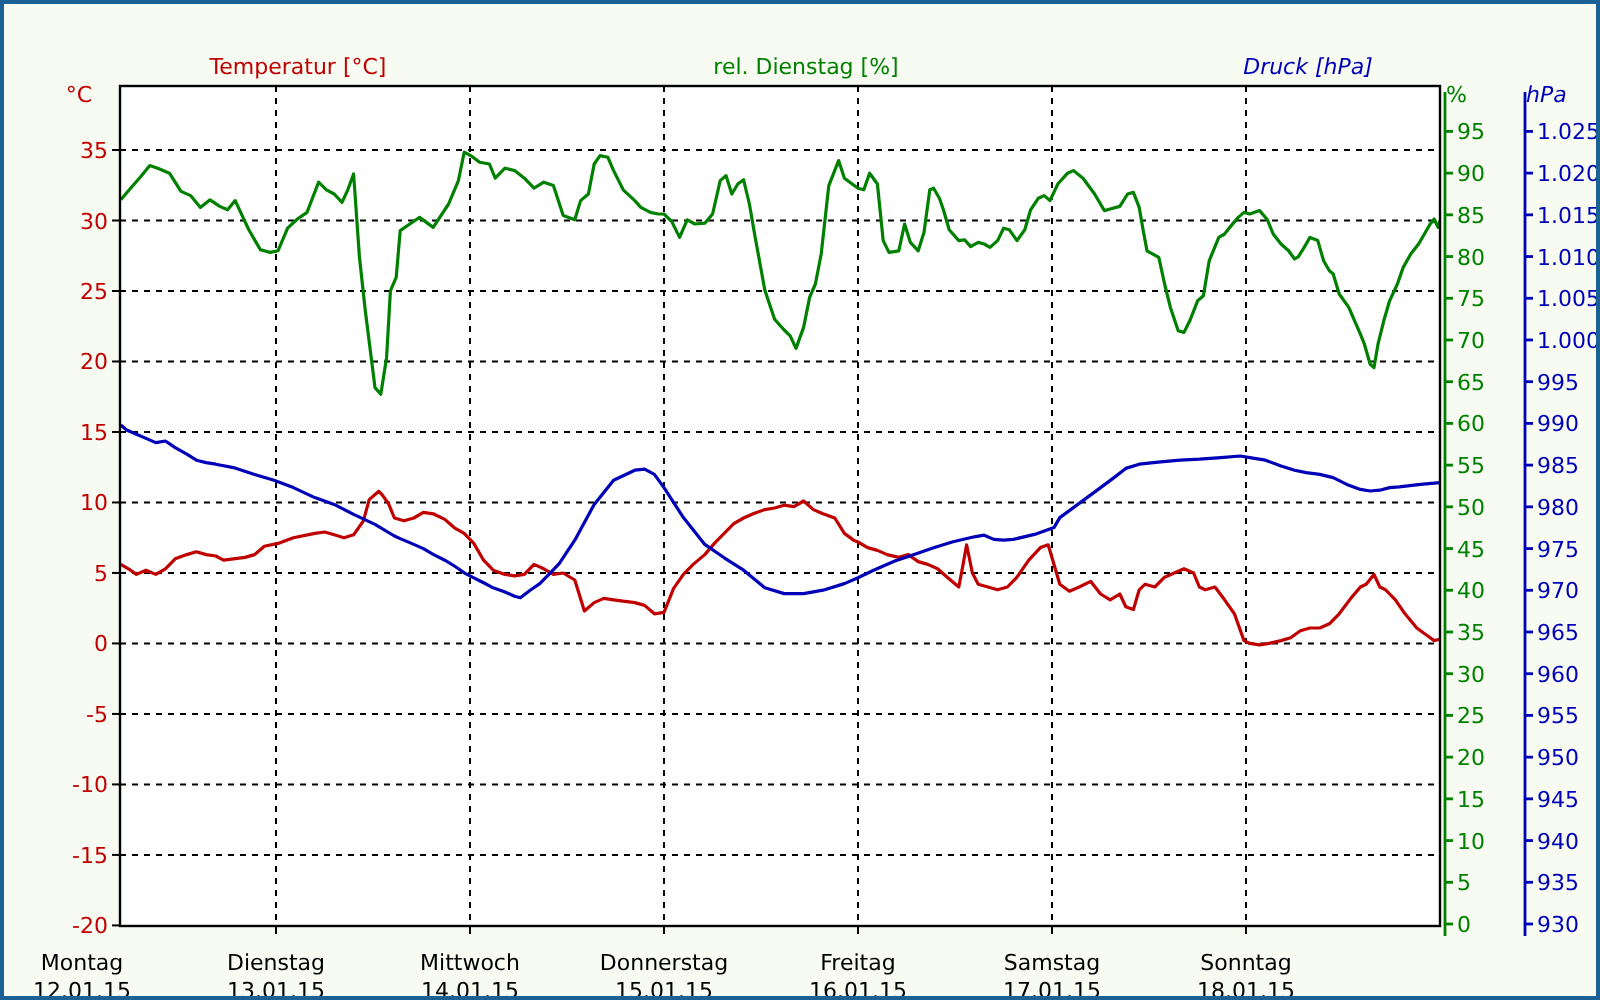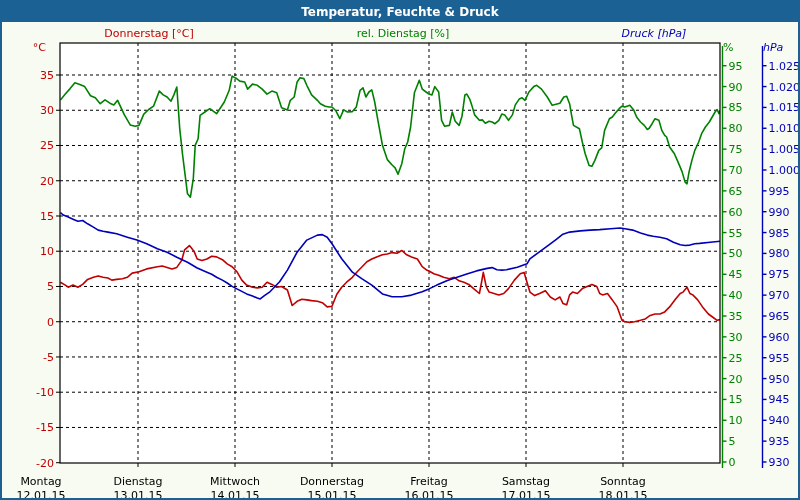--- a/index.html
+++ b/index.html
@@ -16,23 +16,22 @@
   #hdr-temp{left:12px;width:32px;text-align:right;color:#c00000;}
   #hdr-hum{left:721px;color:#008000;}
   #hdr-press{left:761px;color:#0000b8;font-style:italic;}
   #chart-svg{position:absolute;left:0;top:0;}
   svg text{font-family:"DejaVu Sans","Liberation Sans",sans-serif;}
 </style>
 </head>
 <body>
 
 <div id="app">
-  <div id="titlebar">Temperatur, Feuchte &amp; Druck</div>
 
-  <div id="legend-temp" class="legend-label">Donnerstag [°C]</div>
+  <div id="legend-temp" class="legend-label">Temperatur [°C]</div>
   <div id="legend-hum" class="legend-label">rel. Dienstag [%]</div>
   <div id="legend-press" class="legend-label">Druck [hPa]</div>
 
   <div id="hdr-temp" class="axis-header">°C</div>
   <div id="hdr-hum" class="axis-header">%</div>
   <div id="hdr-press" class="axis-header">hPa</div>
 
   <svg id="chart-svg" width="800" height="500">
       <rect x="58" y="41" width="660" height="420" fill="#ffffff"></rect>
       <line x1="58" y1="73.005" x2="718" y2="73.005" stroke="#000000" stroke-width="1" stroke-dasharray="3,3"></line>

